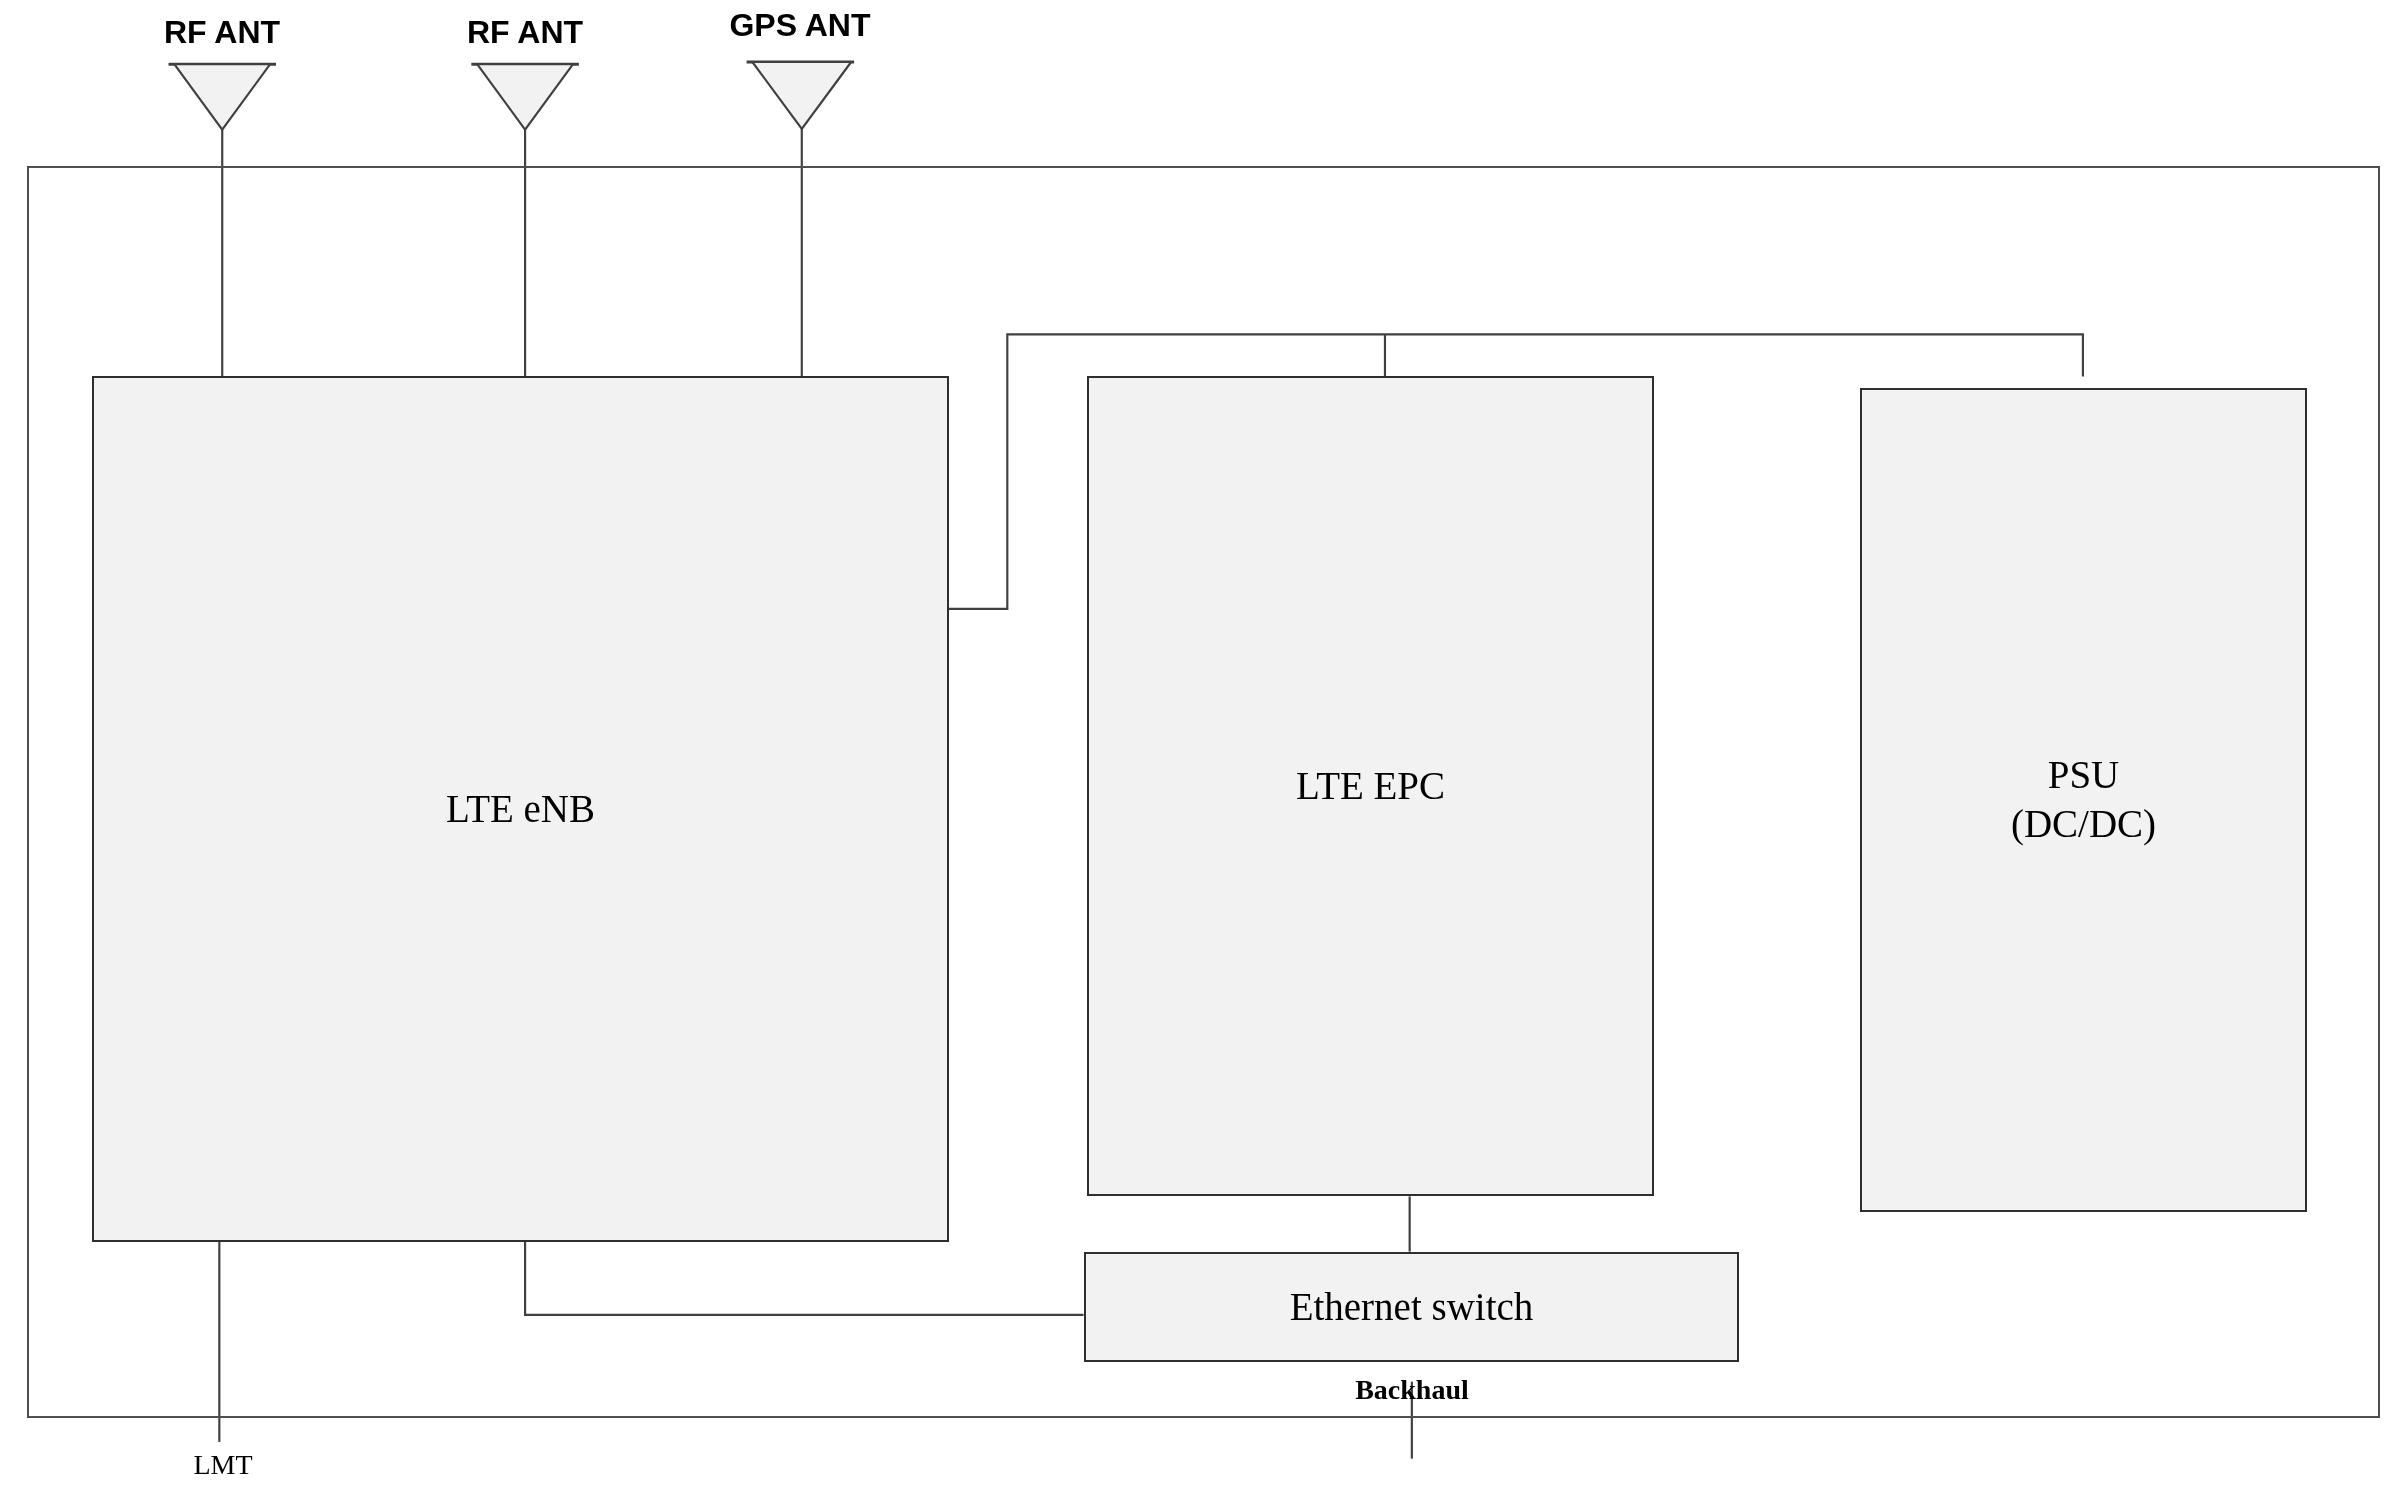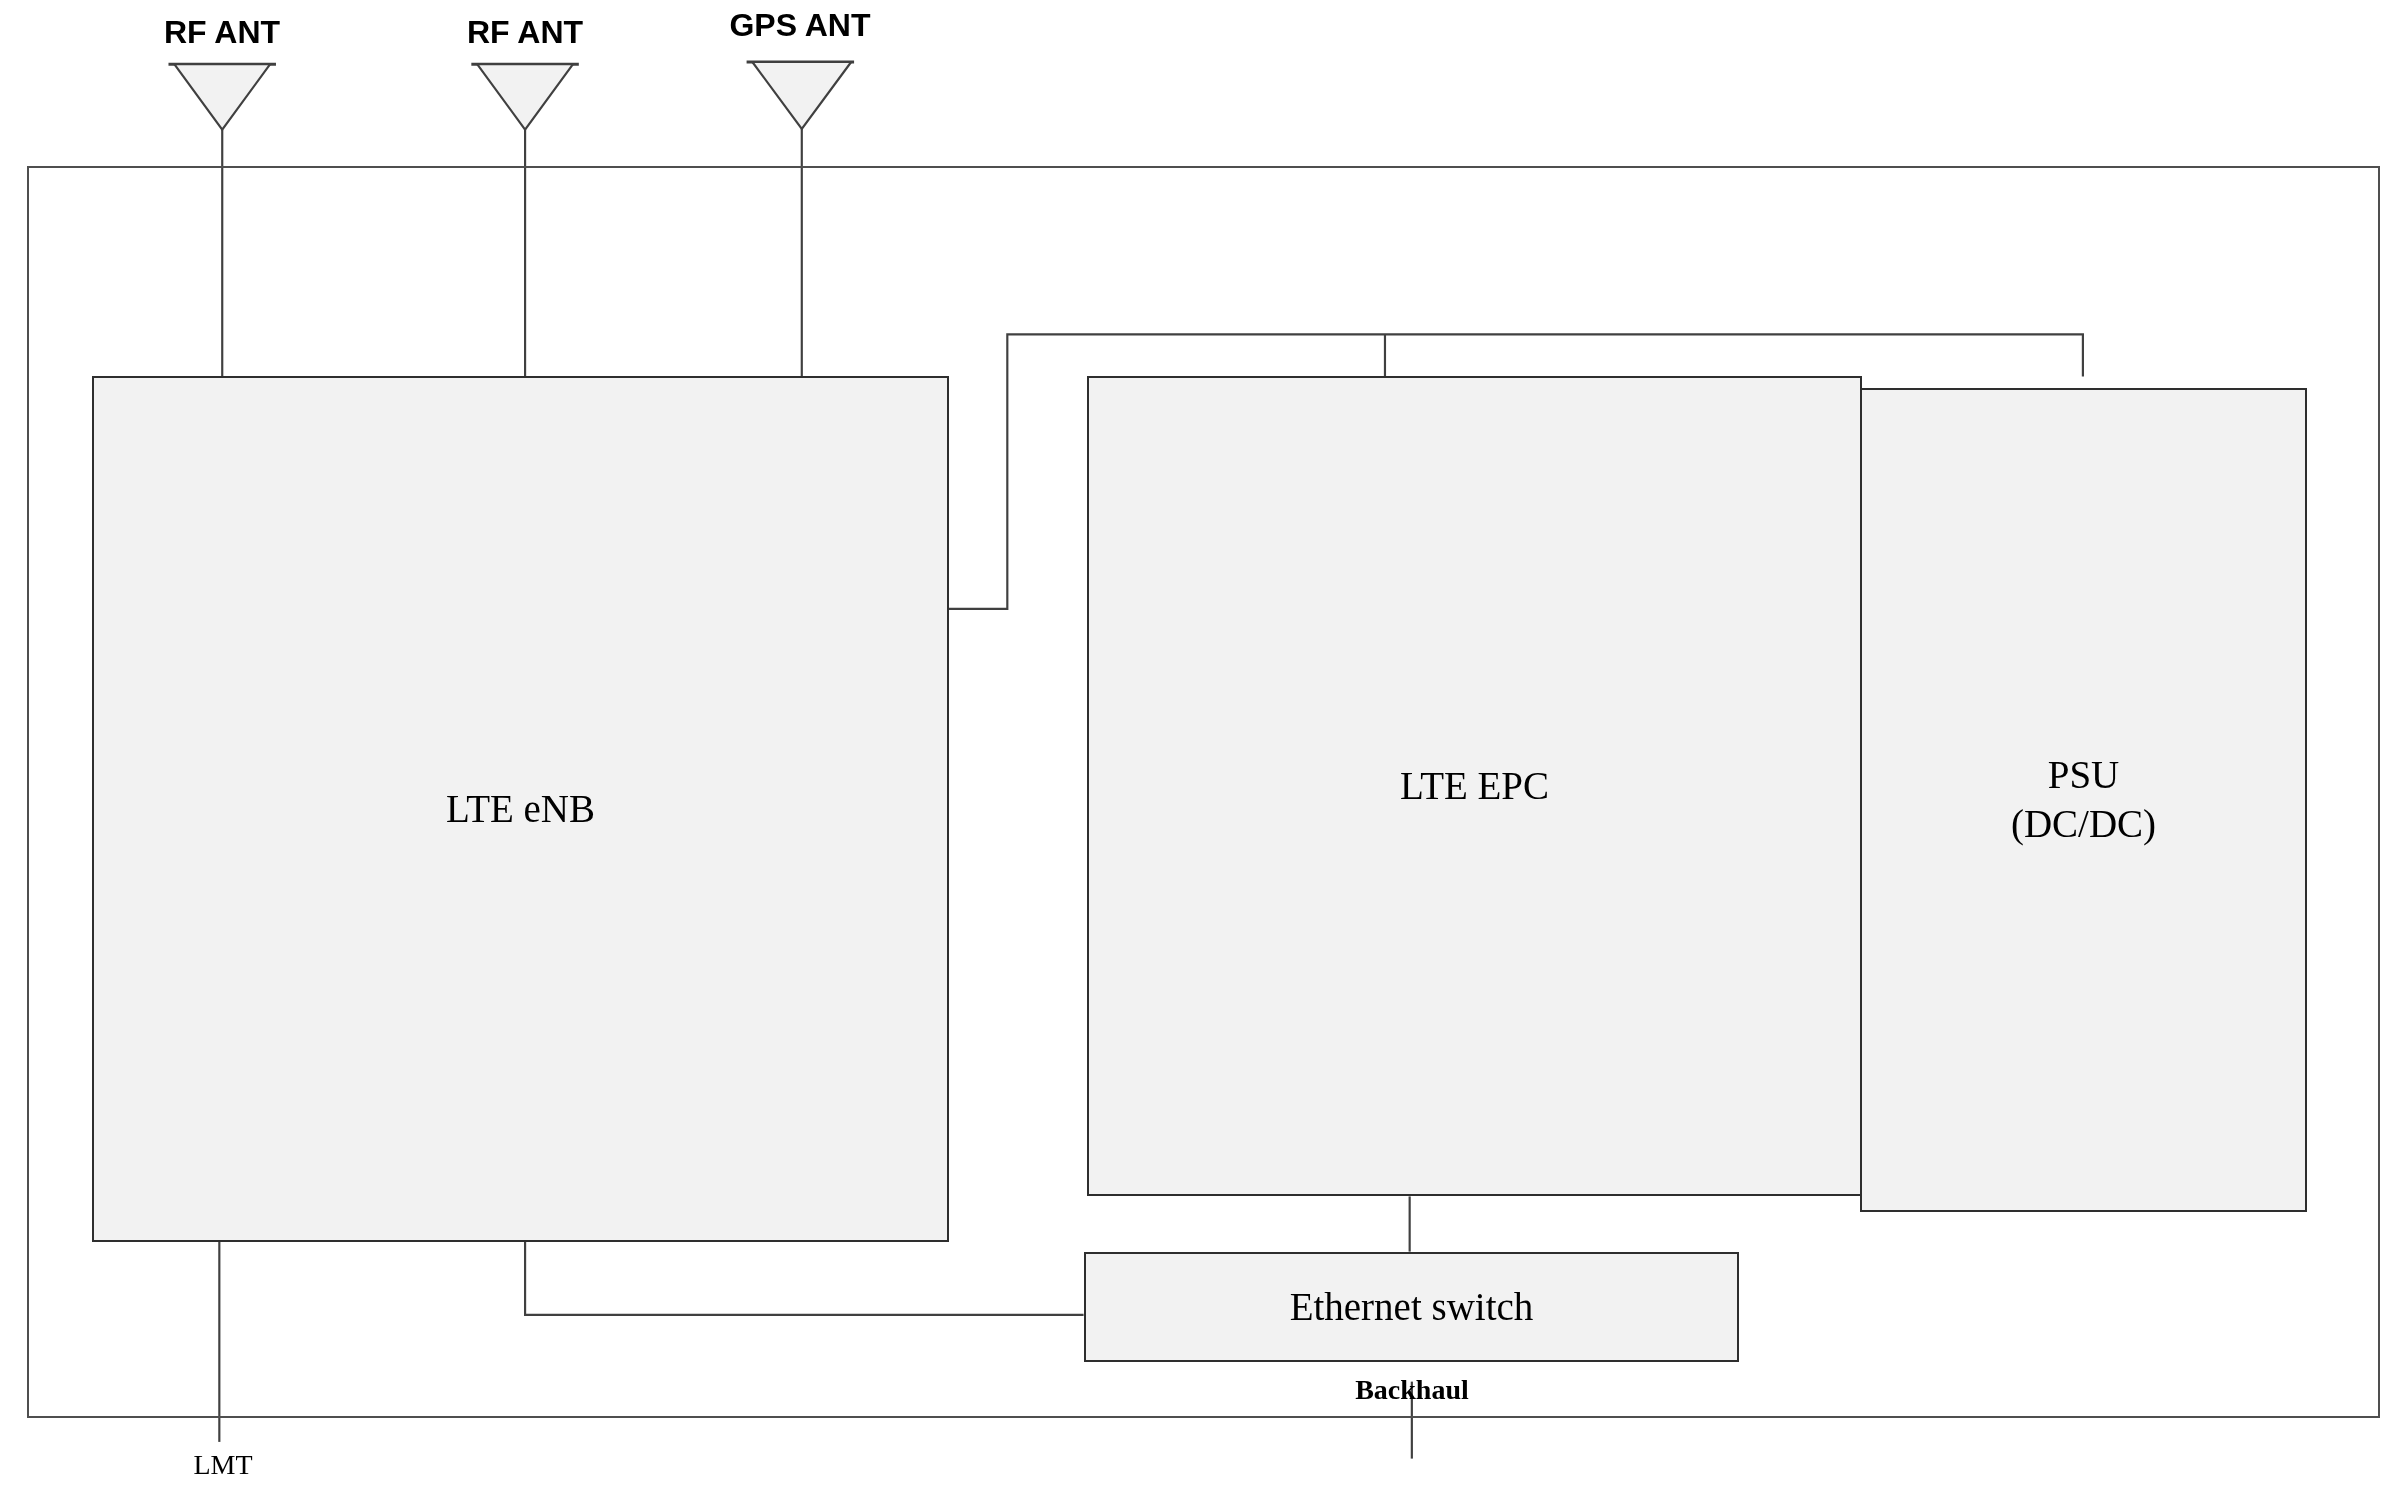--- a/index.html
+++ b/index.html
@@ -32,21 +32,21 @@
     position:absolute;
     background:var(--block-fill);
     border:2.2px solid var(--block-border);
     box-sizing:border-box;
     display:flex;flex-direction:column;align-items:center;justify-content:center;
     text-align:center;
     font-size:39px;
     line-height:1.25;
   }
   .block-enb{left:92px;top:376px;width:857px;height:866px;}
-  .block-epc{left:1087px;top:376px;width:775px;height:820px;}
+  .block-epc{left:1087px;top:376px;width:567px;height:820px;}
   .block-psu{left:1860px;top:376px;width:447px;height:824px;margin-top:12px;}
   .block-switch{left:1084px;top:1252px;width:655px;height:110px;}
   .ant-label{
     position:absolute;
     transform:translateX(-50%);
     font-family:"Liberation Sans", sans-serif;
     font-weight:600;
     font-size:32px;
     line-height:1;
     white-space:nowrap;

